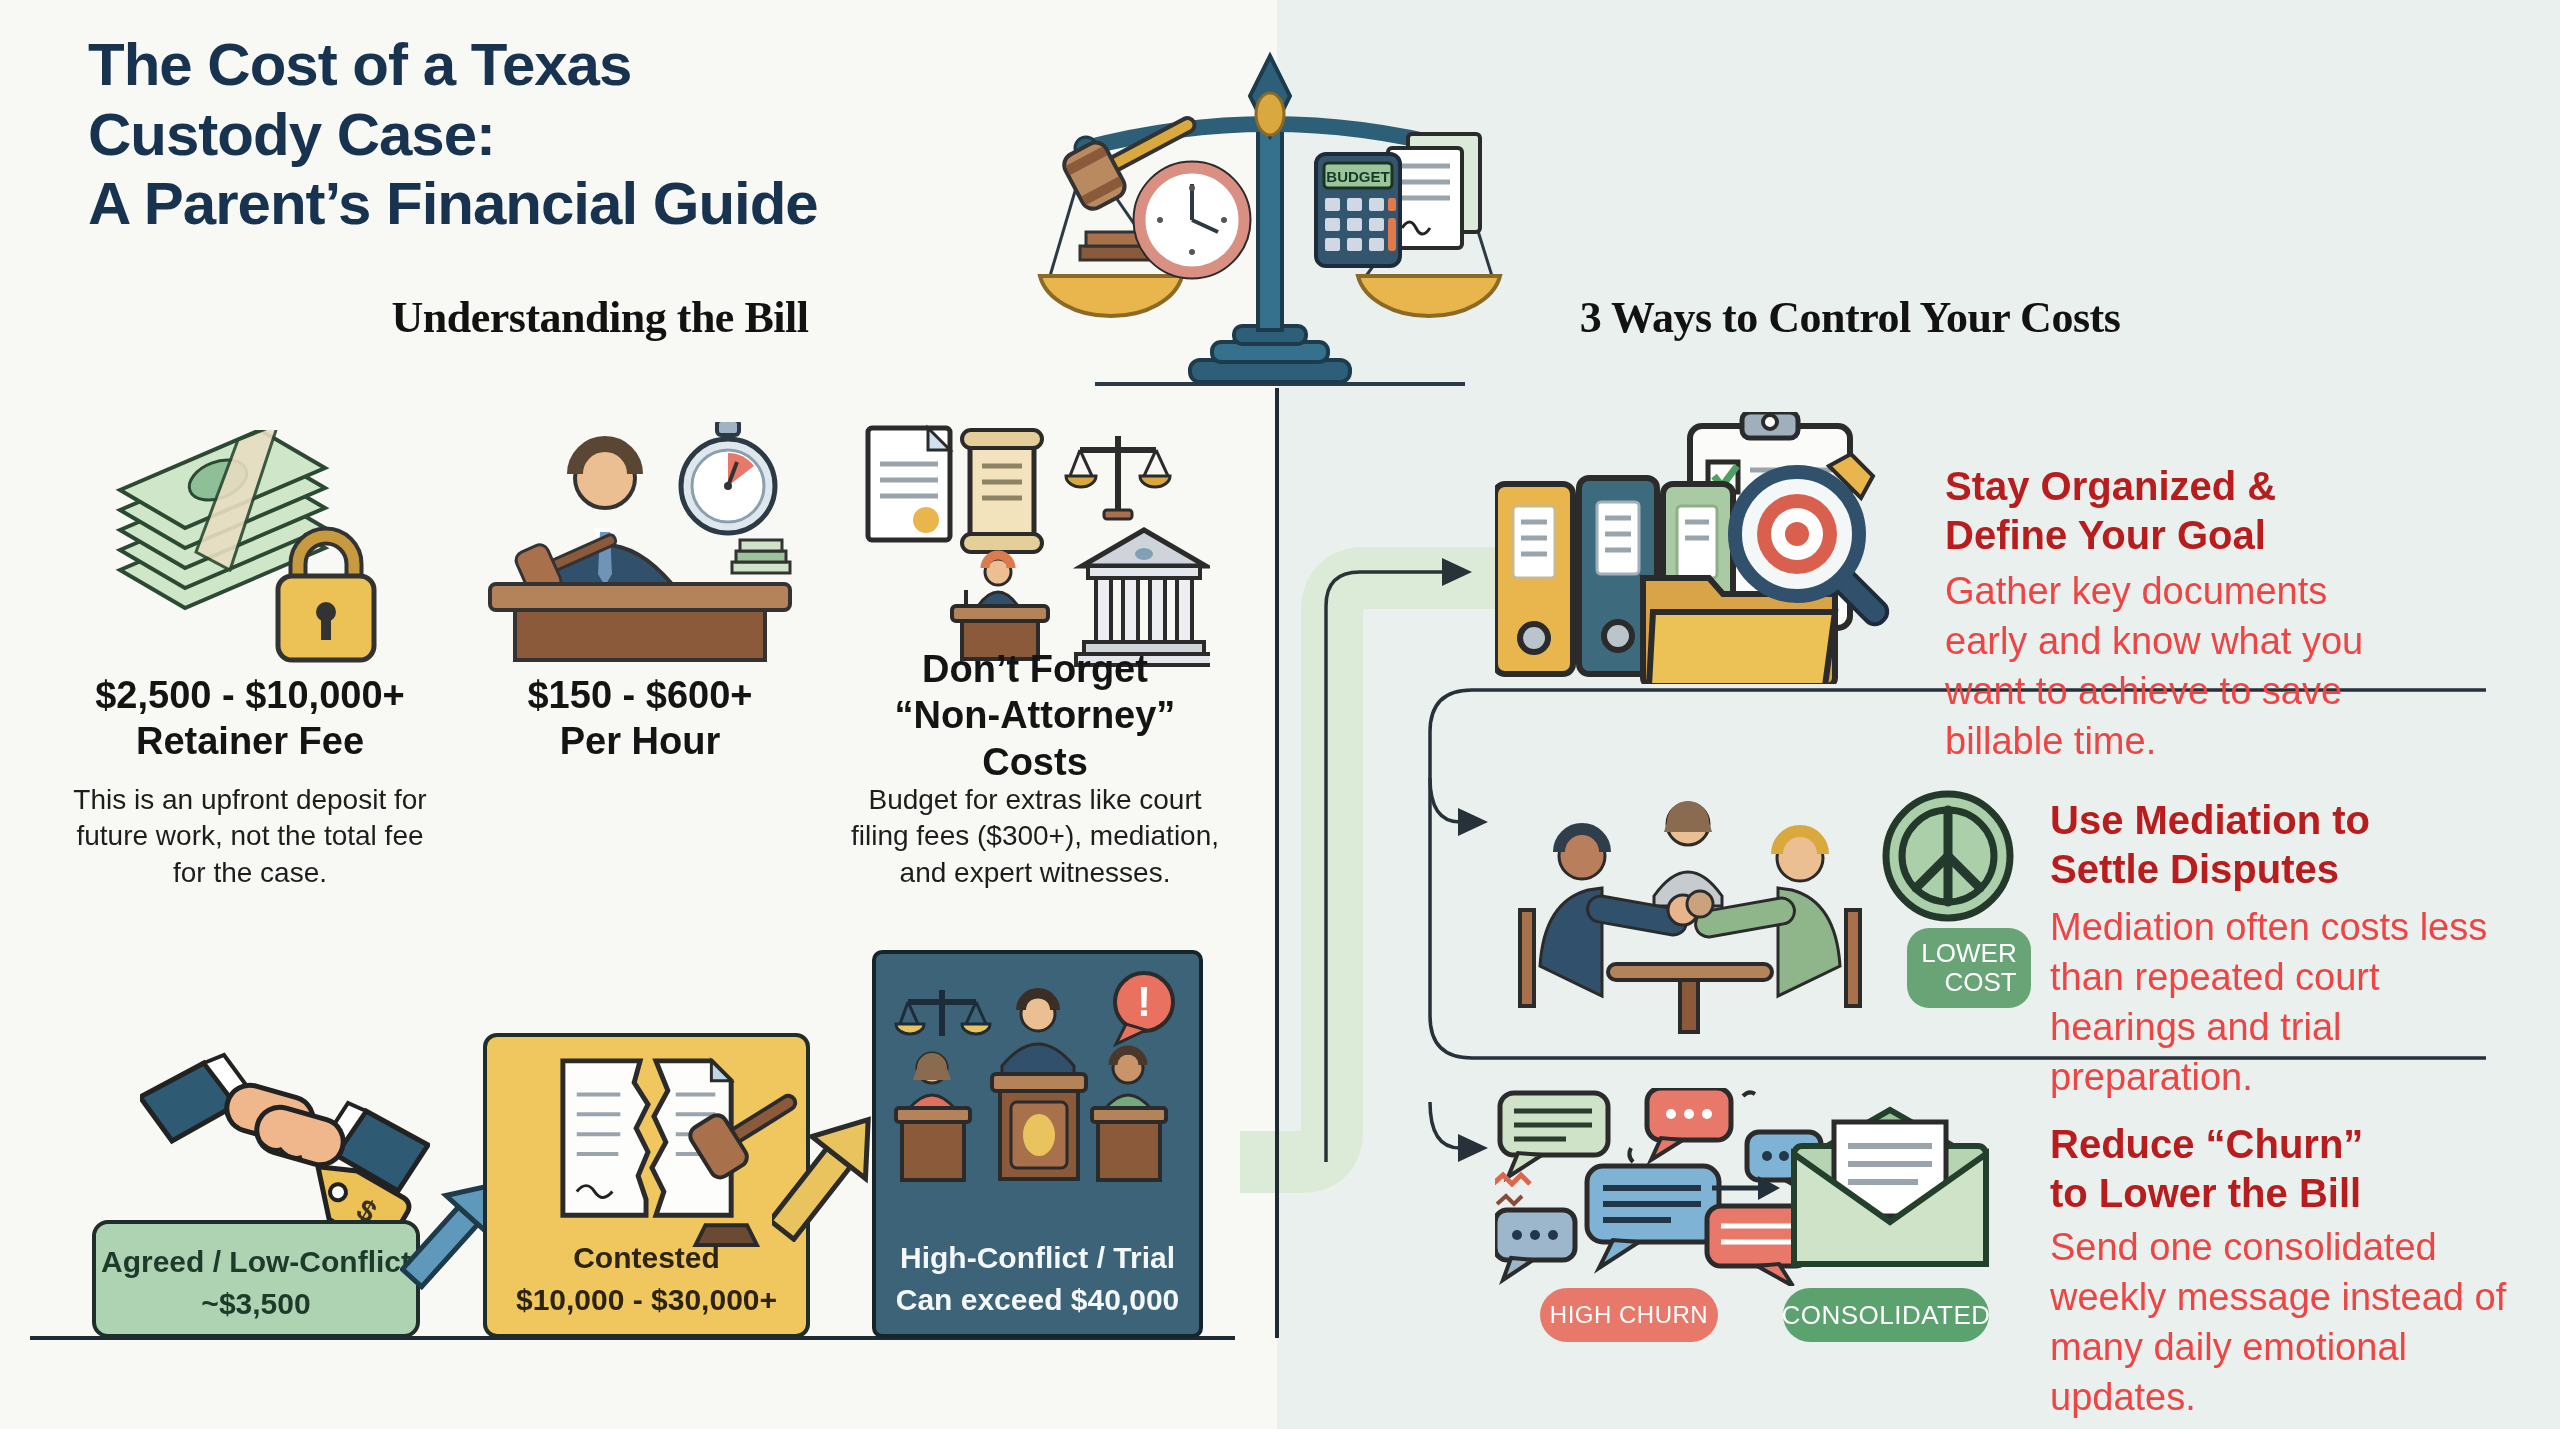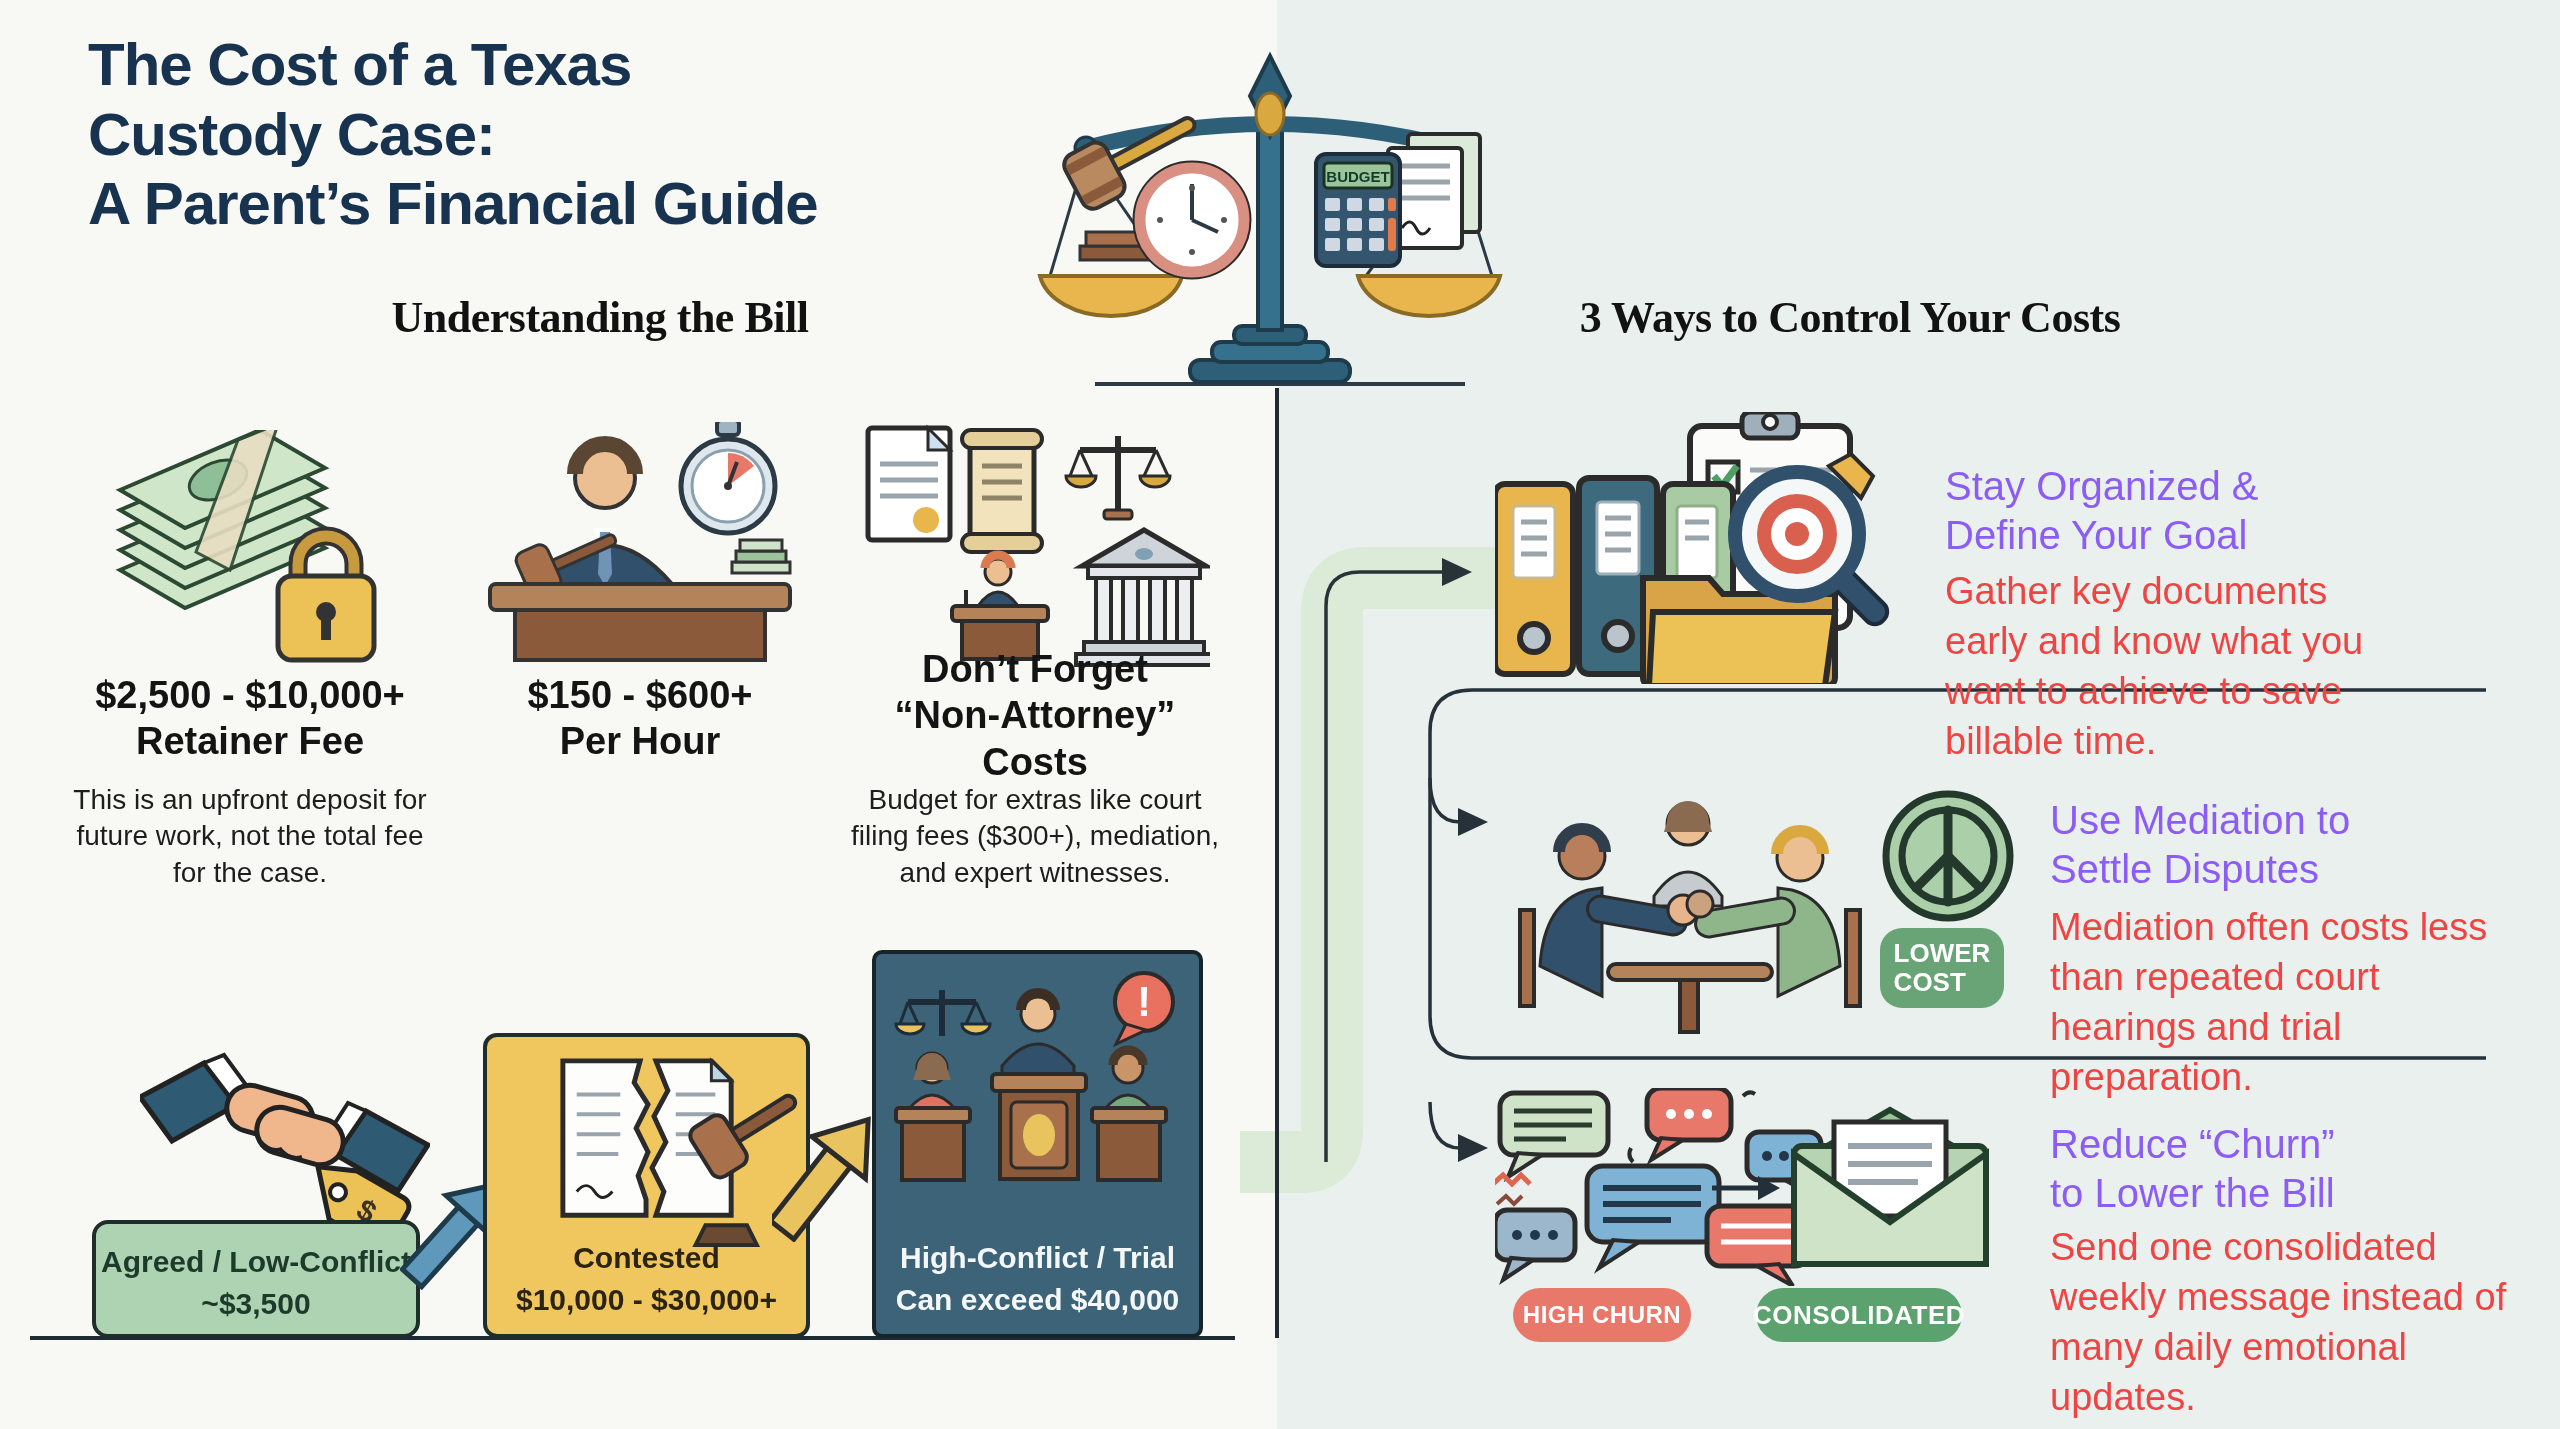--- a/index.html
+++ b/index.html
@@ -21,25 +21,25 @@
   .flow-label{
     position:absolute;left:0;right:0;bottom:14px;text-align:center;
     font-size:30px;font-weight:bold;line-height:1.38;white-space:pre-line;
   }
   .box-green{background:#aed3b2;}
   .box-green .flow-label{color:#1d3a2a;}
   .box-yellow{background:#f0c75e;border-radius:14px;padding-left:15px;}
   .box-yellow .flow-label{color:#2b2413;}
   .box-navy{background:#3c6377;border-radius:10px;border-color:#17242c;}
   .box-navy .flow-label{color:#f4f7f8;}
-  .right-title{font-size:40px;font-weight:normal;color:#8b5cf6;line-height:1.22;}
+  .right-title{font-size:40px;font-weight:bold;color:#b91c1c;line-height:1.22;}
   .right-body{font-size:38px;color:#ef4444;line-height:1.32;}
   .badge{
-    color:#fff;font-weight:bold;display:flex;align-items:center;justify-content:center;
-    text-align:left;box-sizing:border-box;
+    color:#fff;font-weight:normal;display:flex;align-items:center;justify-content:center;
+    text-align:right;box-sizing:border-box;margin-left:27px;
   }
   .badge-lower{background:#69a477;border-radius:22px;font-size:26px;line-height:1.1;}
   .badge-churn{background:#e8796a;border-radius:28px;font-size:24px;letter-spacing:0.5px;}
   .badge-consolidated{background:#5ba26f;border-radius:28px;font-size:26px;letter-spacing:0.5px;}
   .divider-v{background:#1f2b33;width:4px;}
   .baseline{background:#1f2b33;height:4px;}
   svg{display:block;}
 </style>
 </head>
 <body>

